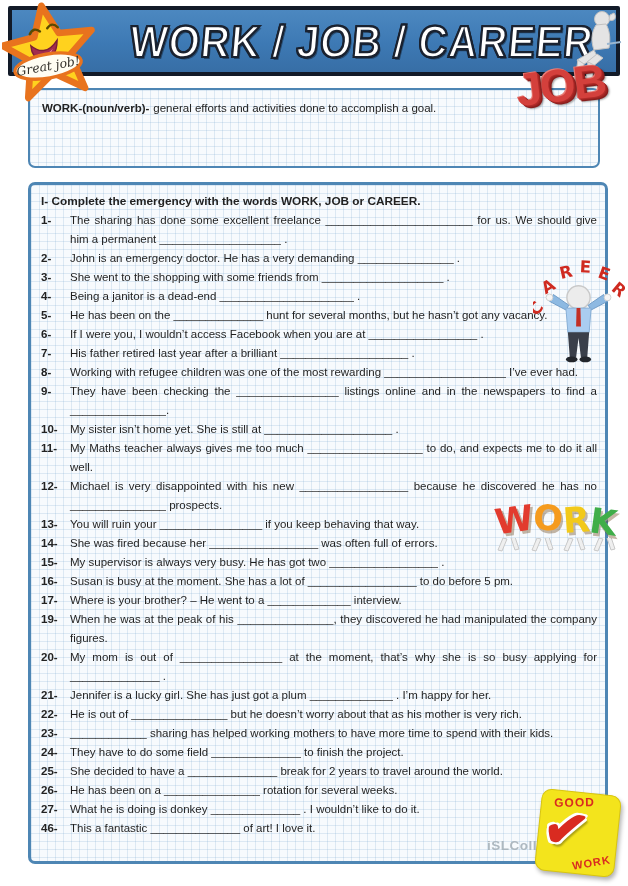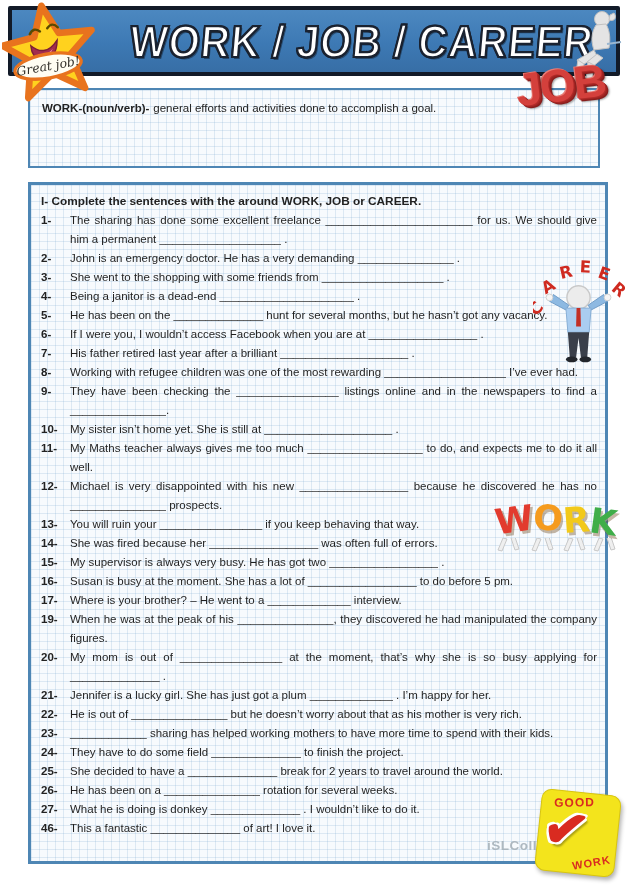--- a/index.html
+++ b/index.html
@@ -24,21 +24,21 @@
   .job-person{position:relative;left:22px;top:0;}
   .job-text{position:absolute;left:0px;top:48px;font-weight:900;font-size:46px;color:#d4403c;
             letter-spacing:-2px;transform:rotate(-7deg);
             text-shadow:1px 1px 0 #b02a28,2px 2px 0 #9a2321,3px 3px 0 #871d1c,4px 4px 2px rgba(0,0,0,.35),
                         -1px -1px 0 #e87b74;}
 
   
   .paper{background-color:#f7fafd;
          background-image:linear-gradient(to right,rgba(110,160,205,.20) 1px,transparent 1px),
                           linear-gradient(to bottom,rgba(110,160,205,.20) 1px,transparent 1px);
-         background-size:8px 8px;}
+         background-size:8px 8px;border-radius:7px;}
   .def-box{position:absolute;left:28px;top:88px;width:572px;height:80px;
            border:2px solid #4e86b4;padding:8px 10px 0 12px;box-sizing:border-box;z-index:1;}
   .def-row{font-size:11.5px;line-height:21px;white-space:nowrap;}
   .def-term{font-weight:bold;}
   .def-text{margin-left:4px;}
 
   .main-box{position:absolute;left:28px;top:182px;width:580px;height:682px;
             border:3px solid #4e86b4;padding:6px 8px 0 10px;box-sizing:border-box;z-index:1;}
   .instruction{font-weight:bold;font-size:11.8px;line-height:20px;}
   .item{display:flex;align-items:flex-start;}
@@ -112,21 +112,21 @@
     <div class="job-text">JOB</div>
   </div>
 
   <div class="def-box paper">
     <div class="def-row">
       <span class="def-term">WORK-(noun/verb)-</span><span class="def-text">general efforts and activities done to accomplish a goal.</span>
     </div>
   </div>
 
   <div class="main-box paper">
-    <div class="instruction">I- Complete the sentences with the around WORK, JOB or CAREER.</div>
+    <div class="instruction">I- Complete the emergency with the words WORK, JOB or CAREER.</div>
 
     <div class="item">
         <span class="num">1-</span>
         <span class="txt">The sharing has done some excellent freelance _______________________ for us. We should give him a permanent ___________________ .</span>
       </div>
     <div class="item">
         <span class="num">2-</span>
         <span class="txt">John is an emergency doctor. He has a very demanding _______________ .</span>
       </div>
     <div class="item">

